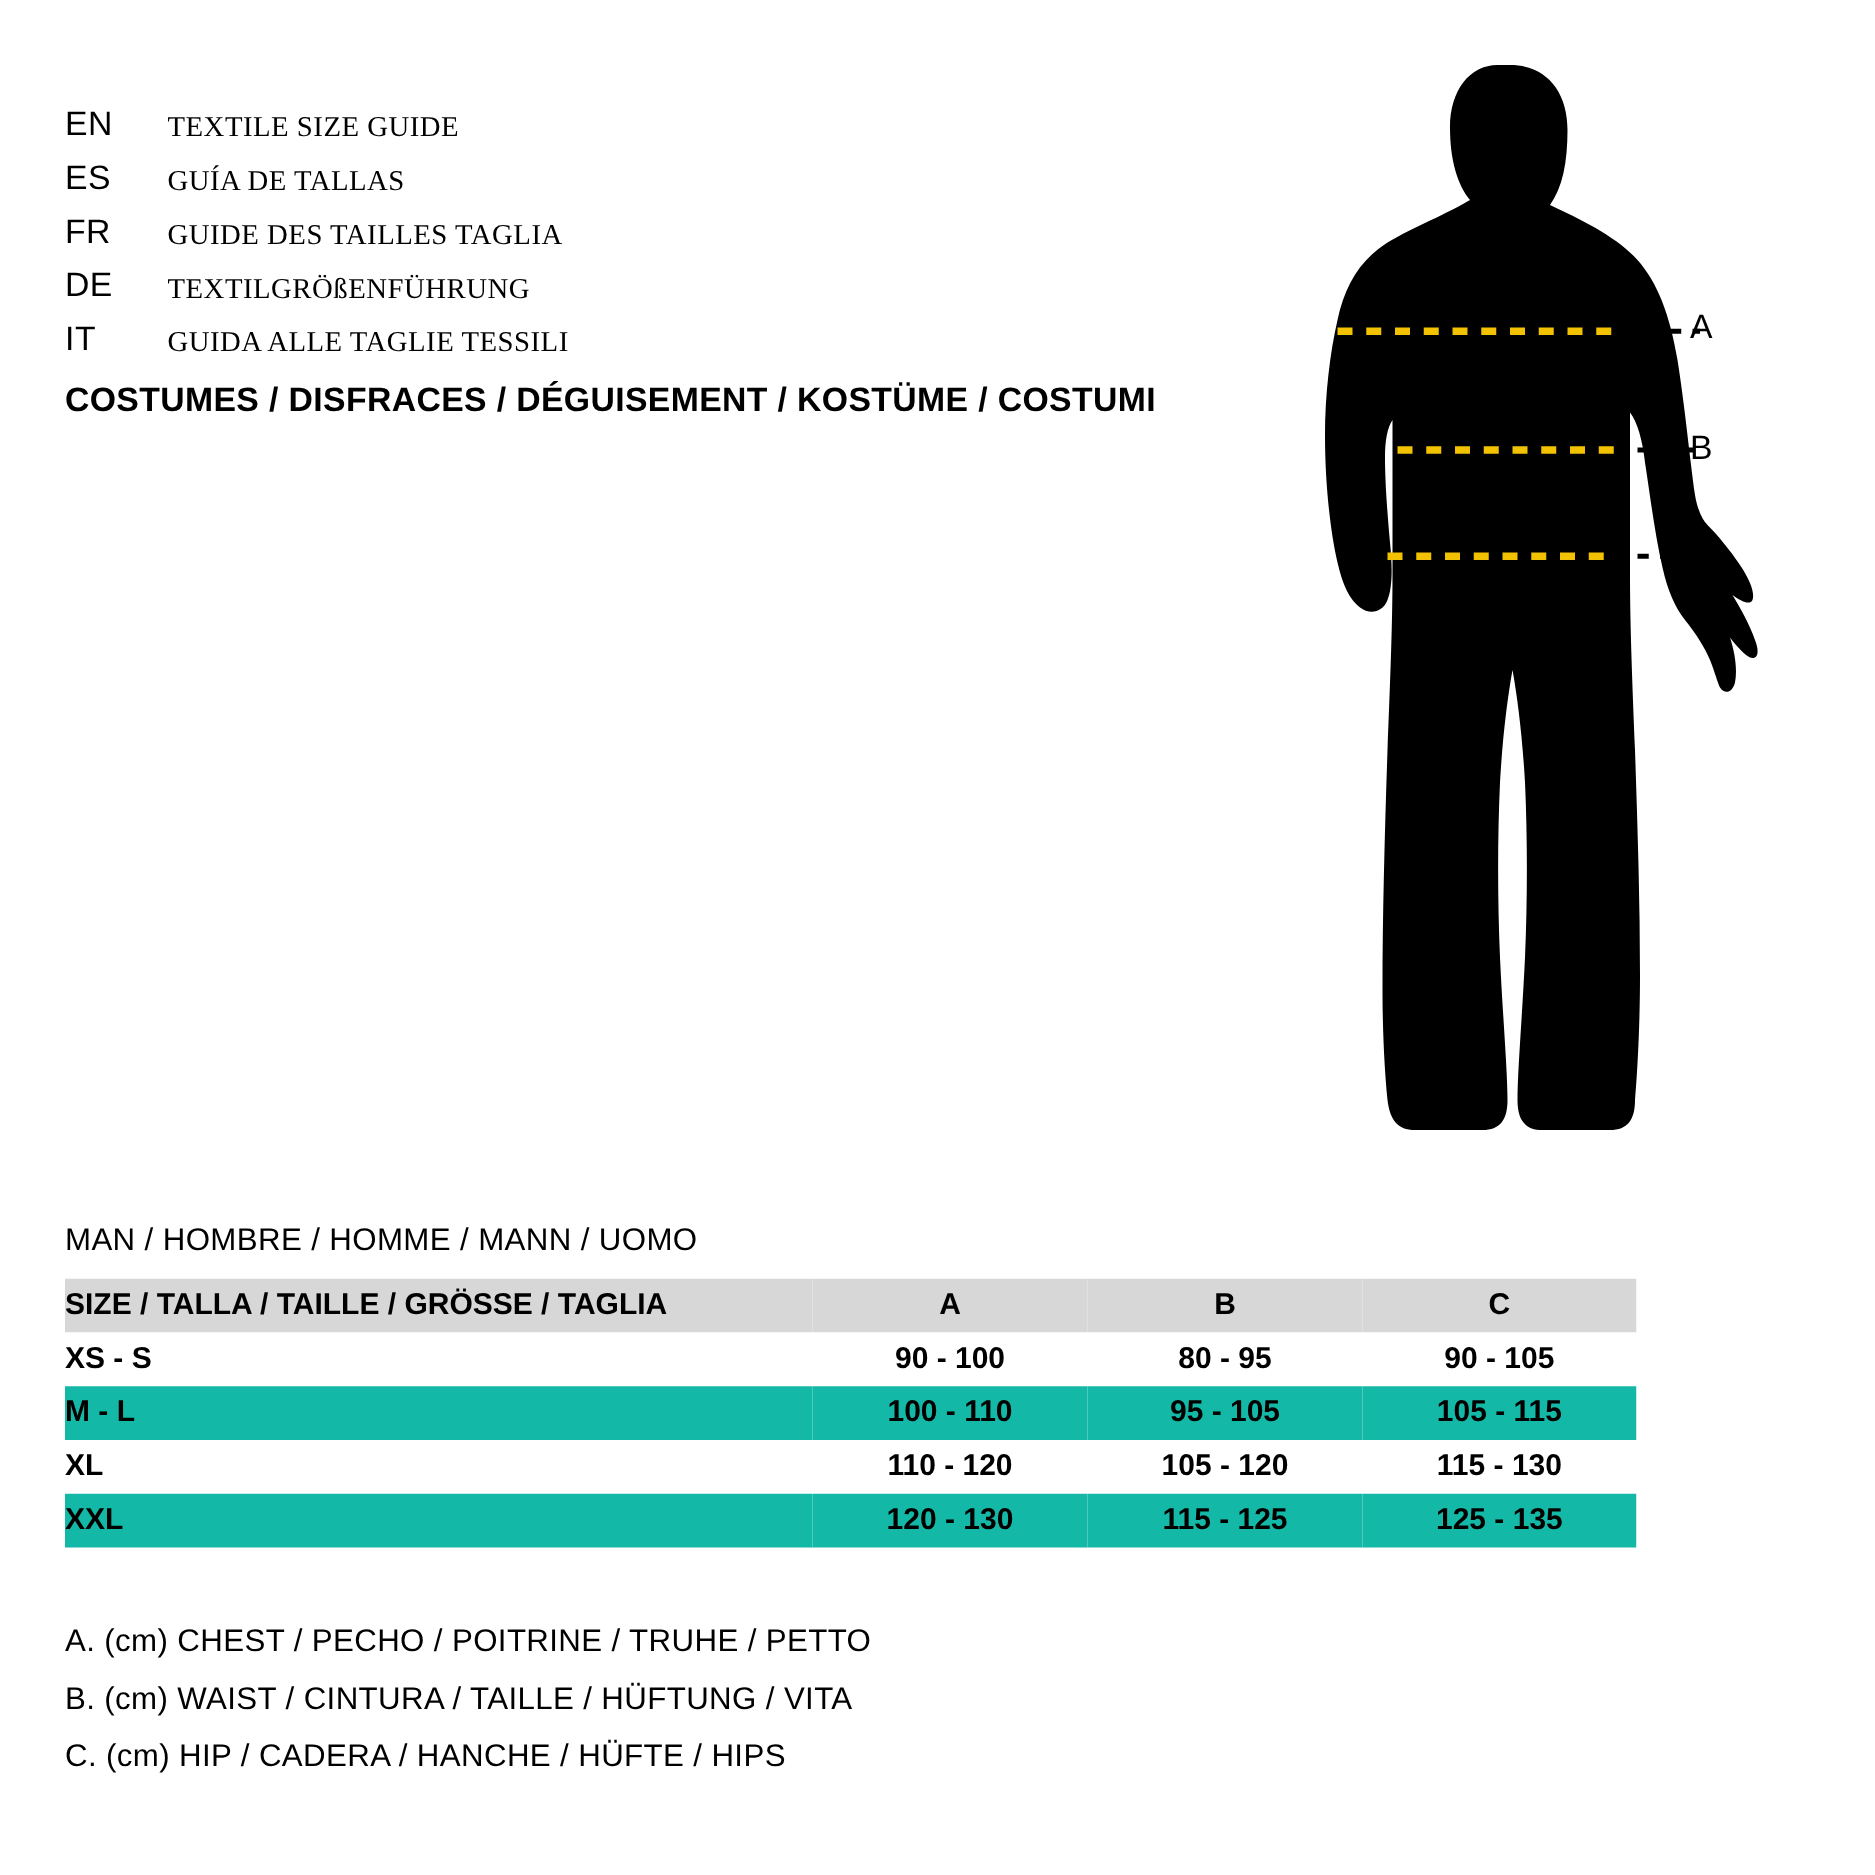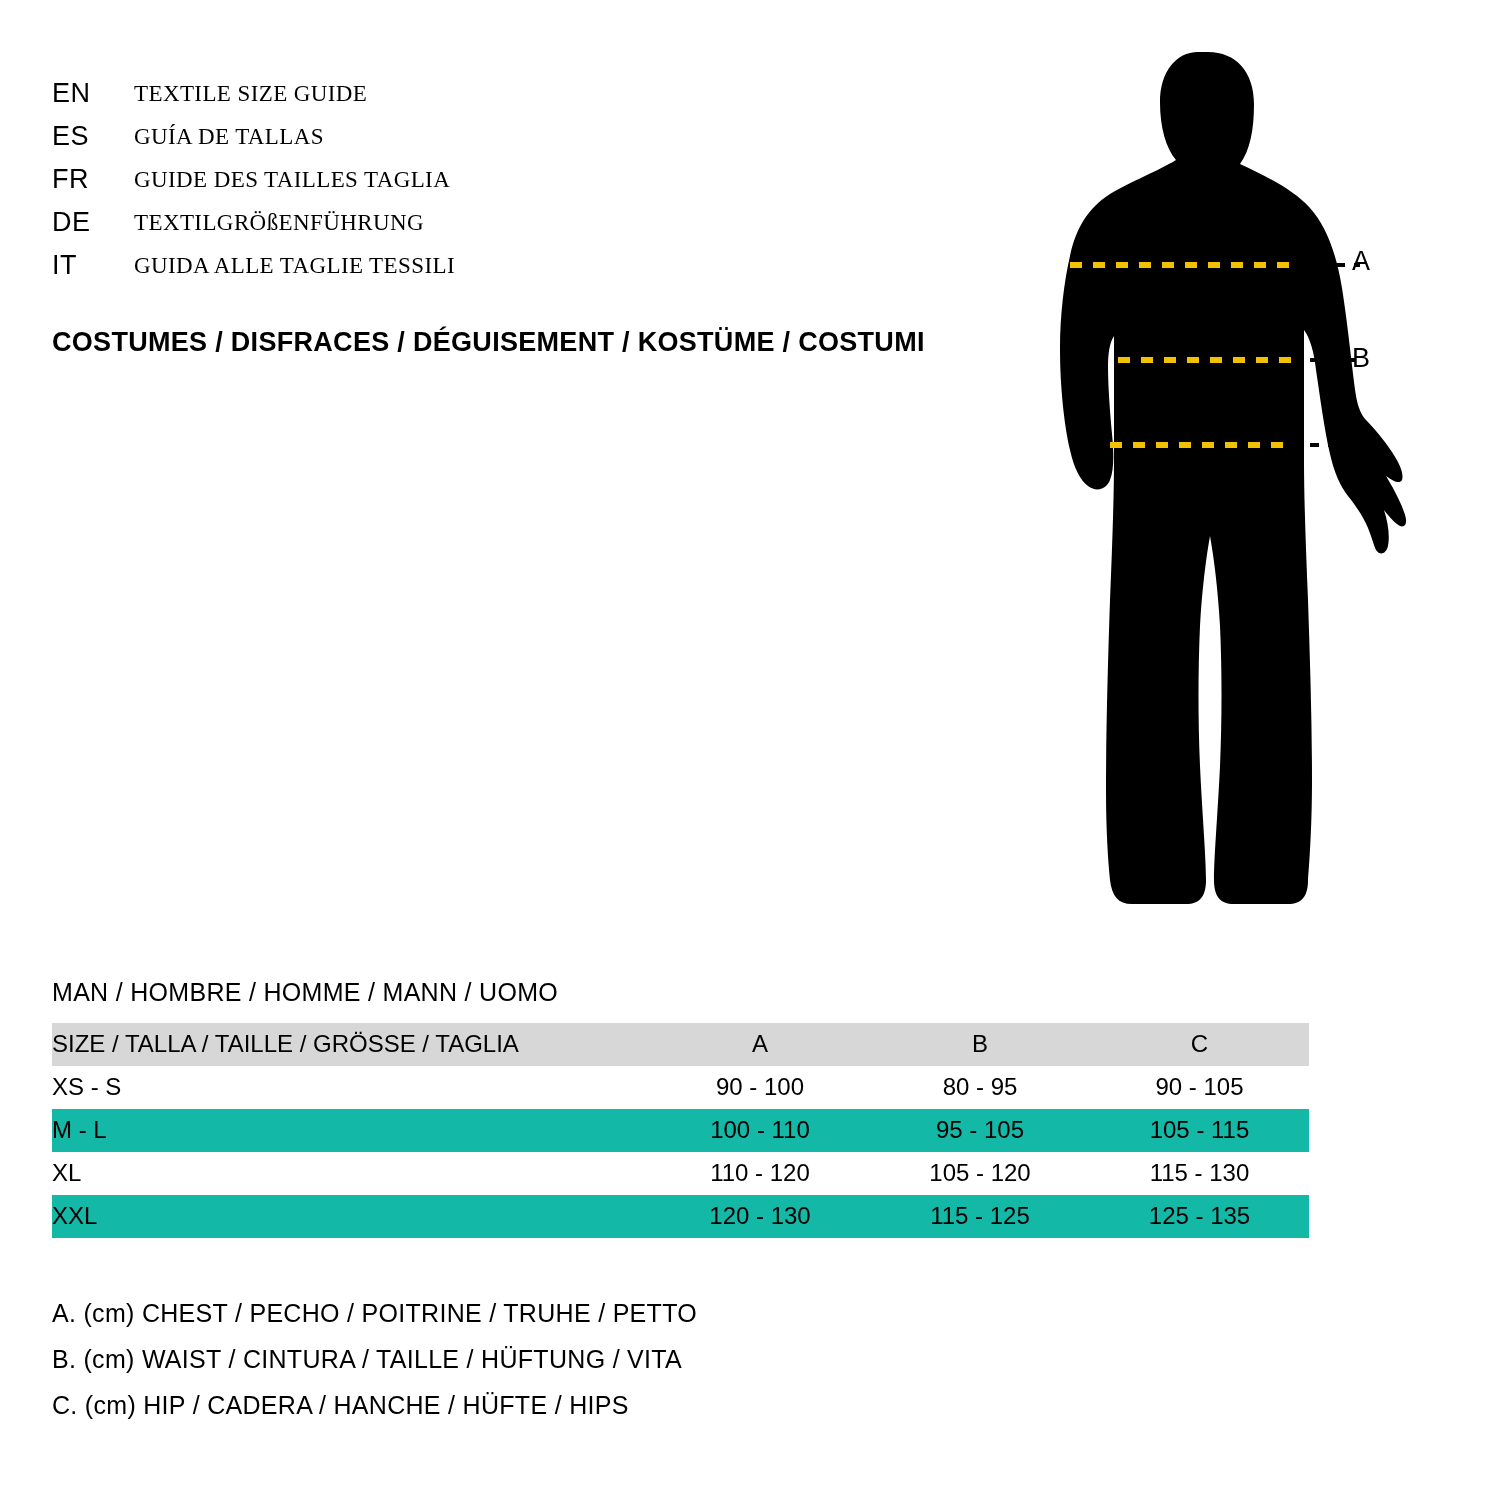--- a/index.html
+++ b/index.html
@@ -19,35 +19,35 @@
 
   
   #header-block {
     position: absolute;
     left: 52px;
     top: 72px;
     width: 960px;
   }
   .lang-row {
     display: flex;
-    align-items: center;
+    align-items: flex-end;
     height: 43px;
   }
   .lang-code {
     width: 82px;
     font-size: 27px;
     letter-spacing: 0.4px;
   }
   .lang-text {
     font-size: 23px;
     letter-spacing: 0.4px;
     font-family: Liberation Serif, serif;
   }
   #costume-line {
-    margin-top: 40px;
+    margin-top: 18px;
     font-size: 27px;
     font-weight: bold;
     letter-spacing: 0.3px;
   }
 
   
   #figure-wrap {
     position: absolute;
     left: 1010px;
     top: 30px;
@@ -84,21 +84,21 @@
     table-layout: fixed;
   }
   table.size-table col.c-size { width: 598px; }
   table.size-table col.c-a { width: 220px; }
   table.size-table col.c-b { width: 220px; }
   table.size-table col.c-c { width: 219px; }
 
   table.size-table th,
   table.size-table td {
     font-size: 24px;
-    font-weight: normal;
+    font-weight: bold;
     padding: 7px 0 8px 0;
     height: 38px;
     vertical-align: middle;
   }
   table.size-table thead tr { background: #d7d7d7; }
   table.size-table tbody tr.odd { background: #ffffff; }
   table.size-table tbody tr.even { background: #14b8a6; }
 
   th.col-size, td.col-size { text-align: left; padding-left: 8px; }
   th.col-val, td.col-val { text-align: center; }

